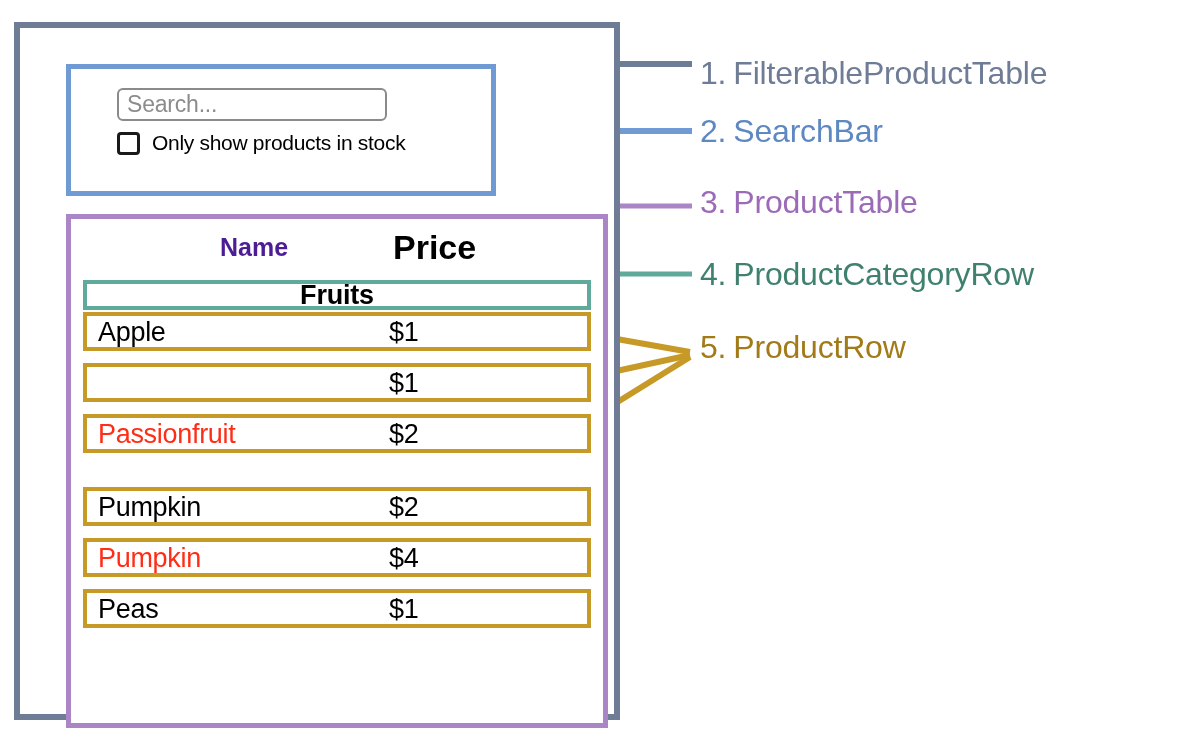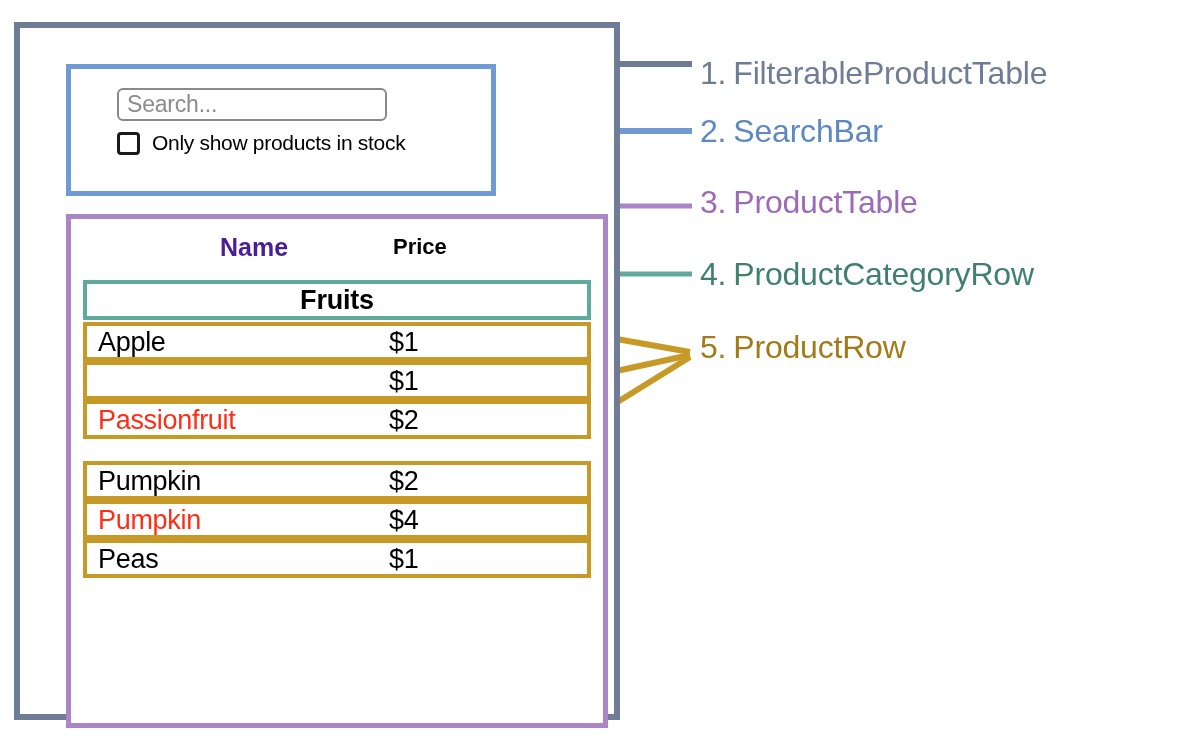--- a/index.html
+++ b/index.html
@@ -115,34 +115,34 @@
     position: absolute;
     left: 105px;
     font-size: 25px;
     font-weight: bold;
     color: #4c1d95;
     margin-left: 44px;
   }
   .th-price {
     position: absolute;
     left: 322px;
-    font-size: 22px;
+    font-size: 34px;
     font-weight: bold;
     color: #000000;
   }
 
   .rows-area {
     position: absolute;
     left: 12px;
     top: 61px;
     width: 508px;
   }
 
   .category-row {
-    height: 40px;
+    height: 30px;
     box-sizing: border-box;
     border: 4px solid #5faa9a;
     background: #ffffff;
     display: flex;
     align-items: center;
     justify-content: center;
     margin-bottom: 2px;
   }
   .category-row .cat-label {
     font-size: 27px;
@@ -150,21 +150,21 @@
     color: #000000;
     letter-spacing: -0.2px;
   }
 
   .product-row {
     height: 39px;
     box-sizing: border-box;
     border: 4px solid #c79a27;
     background: #ffffff;
     position: relative;
-    margin-bottom: 0;
+    margin-bottom: 12px;
   }
   .product-row .pr-name {
     position: absolute;
     left: 11px;
     top: 50%;
     transform: translateY(-50%);
     font-size: 27px;
     color: #000000;
     letter-spacing: -0.3px;
     white-space: nowrap;

